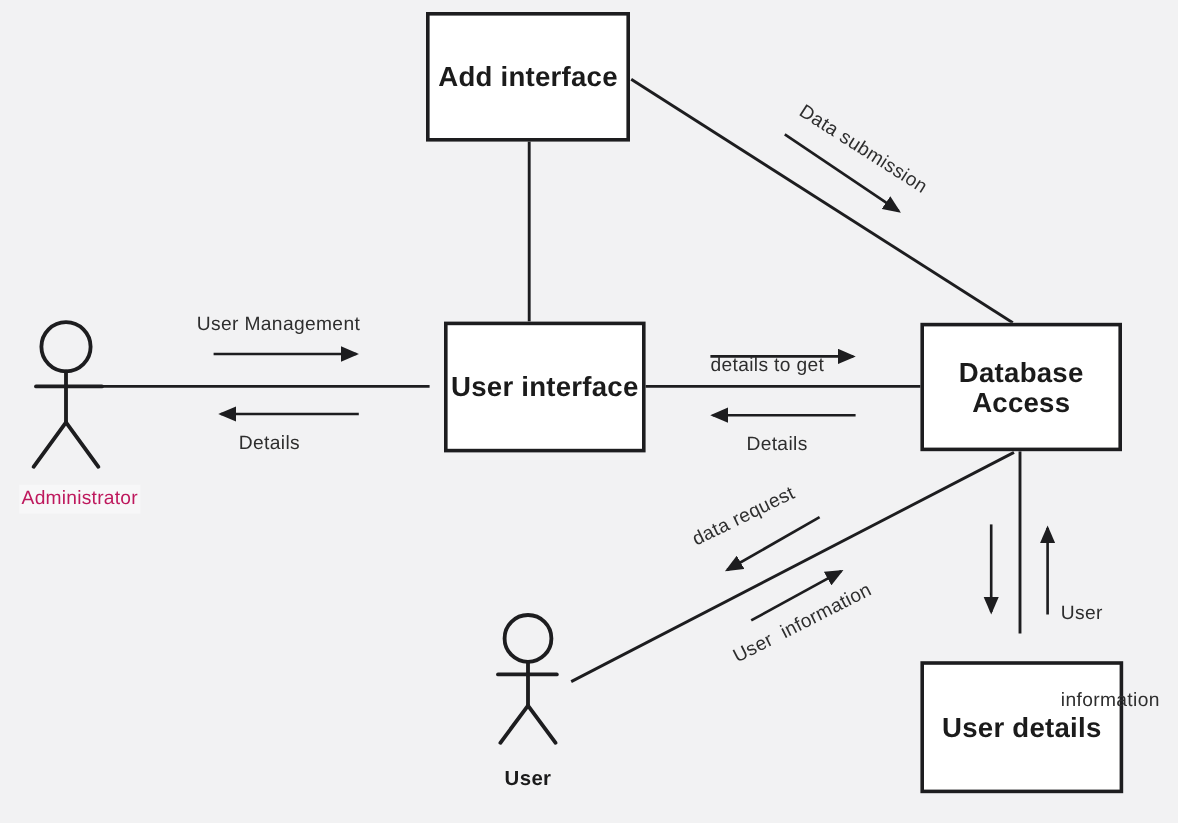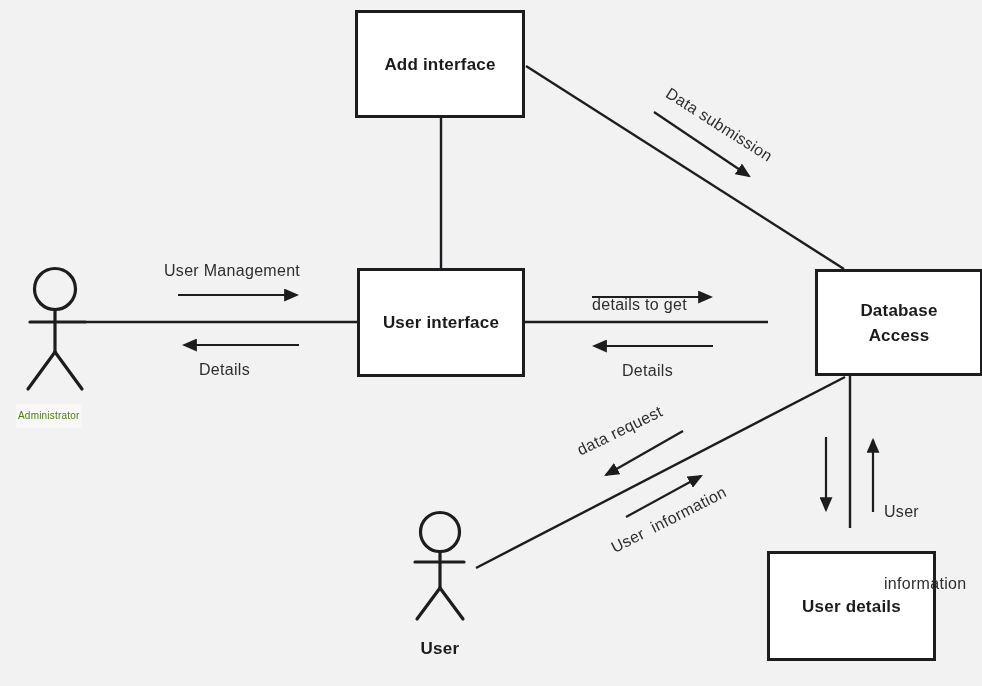--- a/index.html
+++ b/index.html
@@ -5,28 +5,28 @@
   html,body{margin:0;padding:0;background:#e9e9eb;}
   .canvas{
     position:relative;width:982px;height:686px;background:#f2f2f3;
     font-family:"Liberation Sans", sans-serif;overflow:hidden;
   }
   .layer{position:absolute;left:0;top:0;}
   .node{
     position:absolute;box-sizing:border-box;background:#ffffff;
     border:3px solid #1d1d1f;display:flex;flex-direction:column;
     align-items:center;justify-content:center;text-align:center;
-    font-size:17px;font-weight:600;color:#1b1b1b;letter-spacing:.2px;line-height:25px;
+    font-size:23px;font-weight:600;color:#1b1b1b;letter-spacing:.2px;line-height:25px;
   }
   .lbl{
     position:absolute;font-size:16px;color:#2e2e2e;letter-spacing:.3px;
     white-space:pre;line-height:24px;
   }
   .lbl.rot{transform:translate(-50%,-50%) rotate(var(--r));transform-origin:center;}
-  .lbl.tiny{font-size:10px;color:#4d7c0f;letter-spacing:.2px;background:#f7f7f8;padding:0 2px;}
+  .lbl.tiny{font-size:16px;color:#be185d;letter-spacing:.2px;background:#f7f7f8;padding:0 2px;}
   .lbl.actor{font-size:17px;font-weight:600;color:#1b1b1b;transform:translateX(-50%);}
   svg line, svg circle{stroke:#1d1d1f;}
   .conn{stroke-width:2.4px;fill:none;}
   .arrow{stroke-width:2.2px;fill:none;}
   .figure{stroke-width:3.2px;fill:none;stroke-linecap:round;}
 </style>
 </head>
 <body>
 
 <div class="canvas">
@@ -69,25 +69,25 @@
       <line x1="415" y1="562" x2="464" y2="562"></line>
       <line x1="440" y1="588" x2="417" y2="619"></line>
       <line x1="440" y1="588" x2="463" y2="619"></line>
     </g>
   </svg>
 
   <div class="node" style="left:355px;top:10px;width:170px;height:108px;">
     <span>Add interface</span>
   </div>
 
-  <div class="node" style="left:357px;top:268px;width:168px;height:109px;">
+  <div class="node" style="left:370px;top:268px;width:168px;height:109px;">
     <span>User interface</span>
   </div>
 
-  <div class="node" style="left:767px;top:269px;width:168px;height:107px;margin-left:48px;">
+  <div class="node" style="left:767px;top:269px;width:168px;height:107px;">
     <span>Database</span>
     <span>Access</span>
   </div>
 
   <div class="node" style="left:767px;top:527px;width:169px;height:110px;margin-top:24px;">
     <span>User details</span>
   </div>
 
   <div class="lbl" style="left:164px;top:259px;">User Management</div>
 

